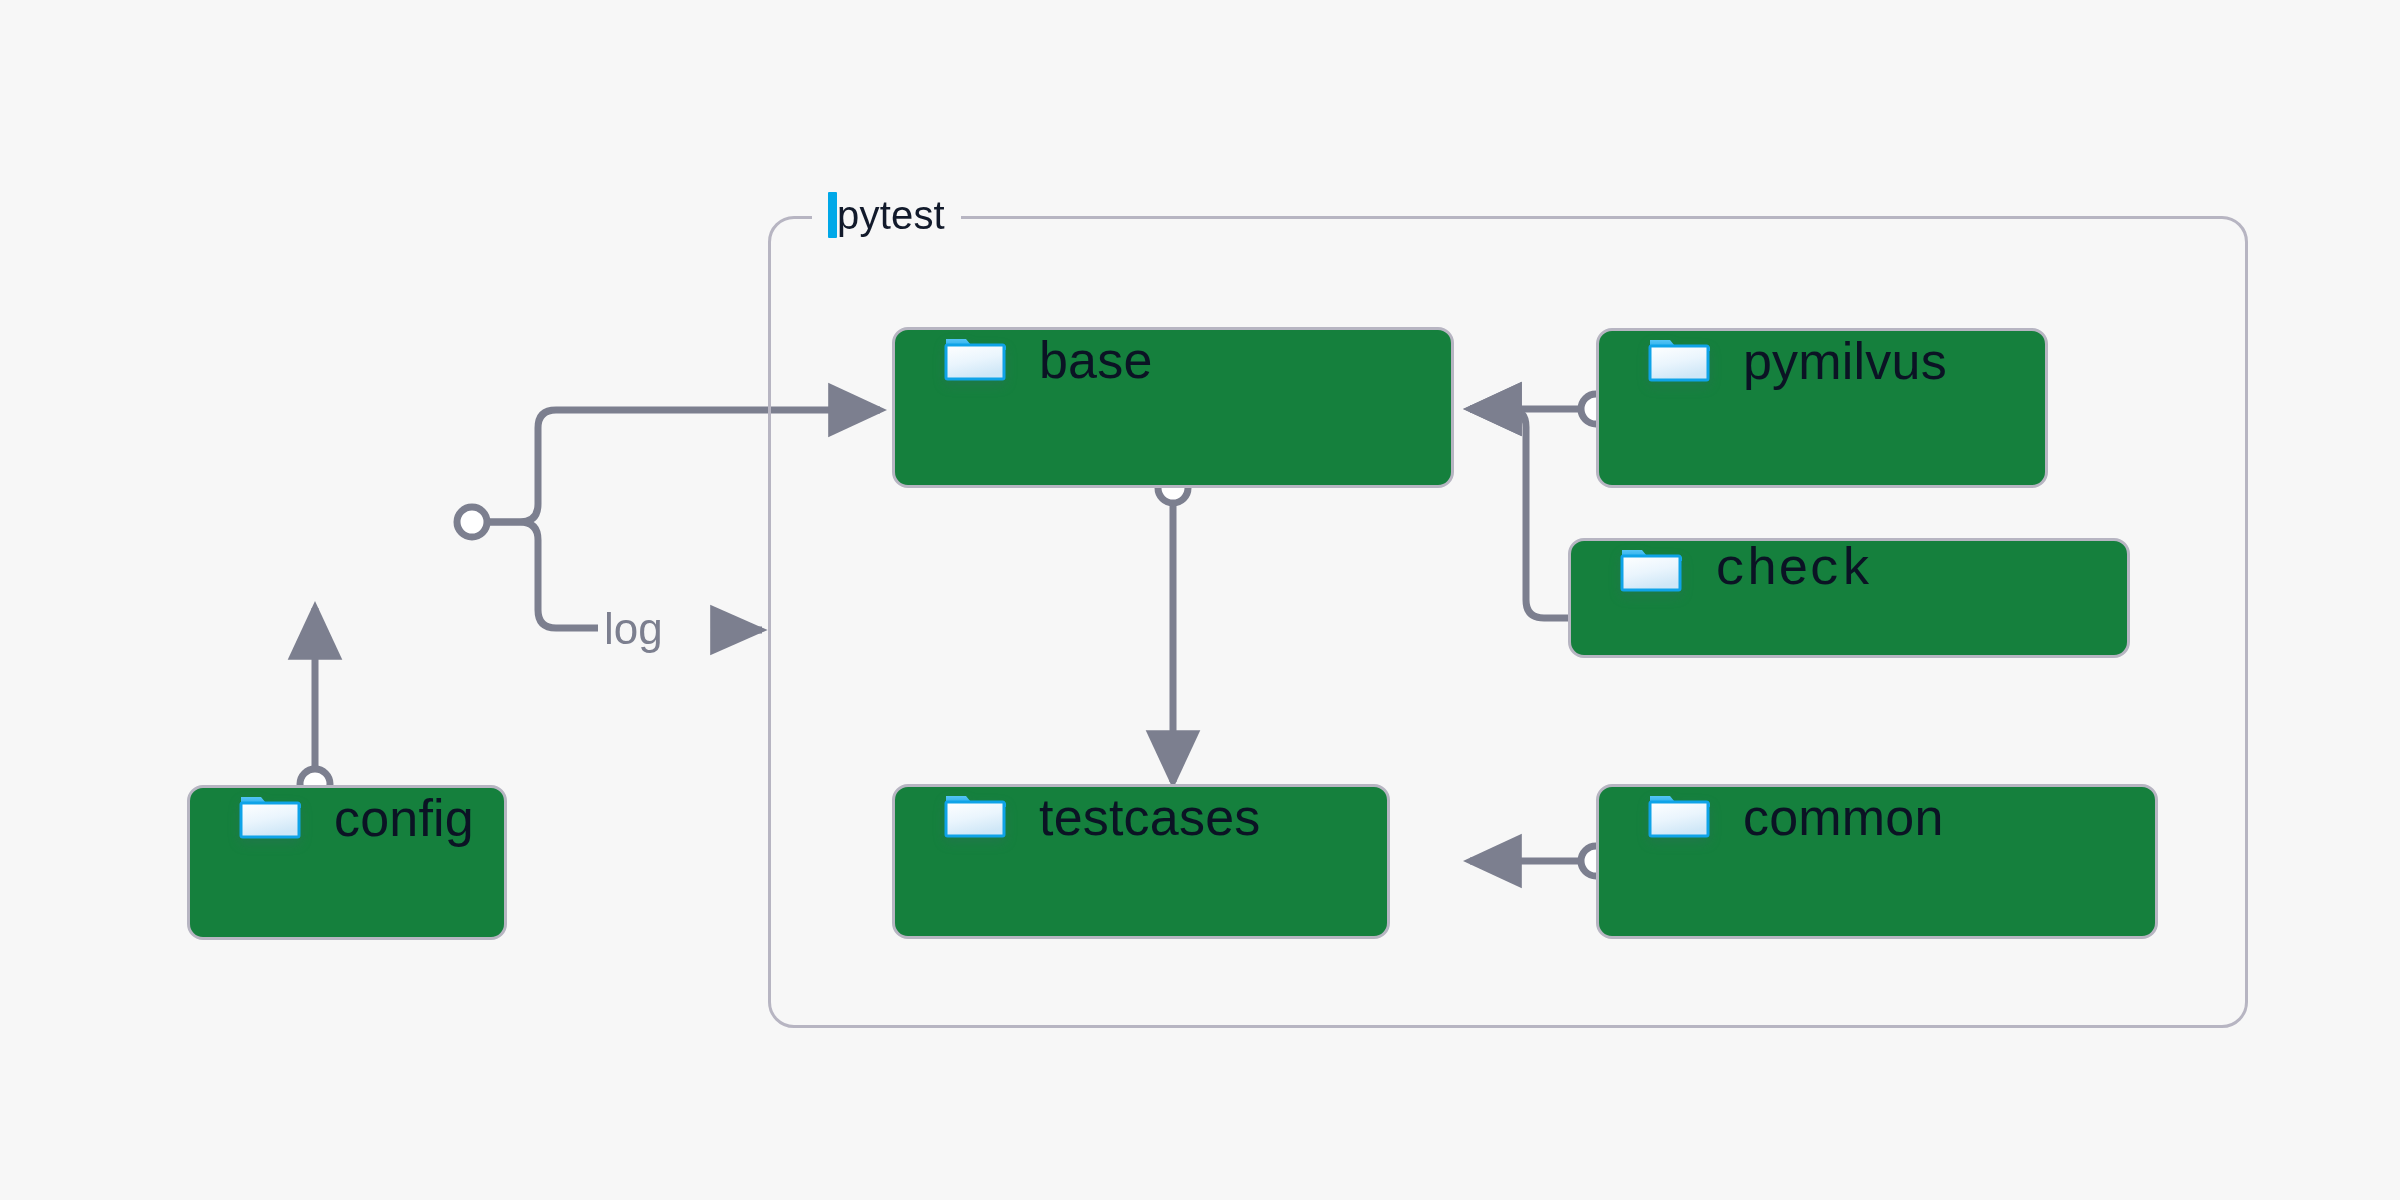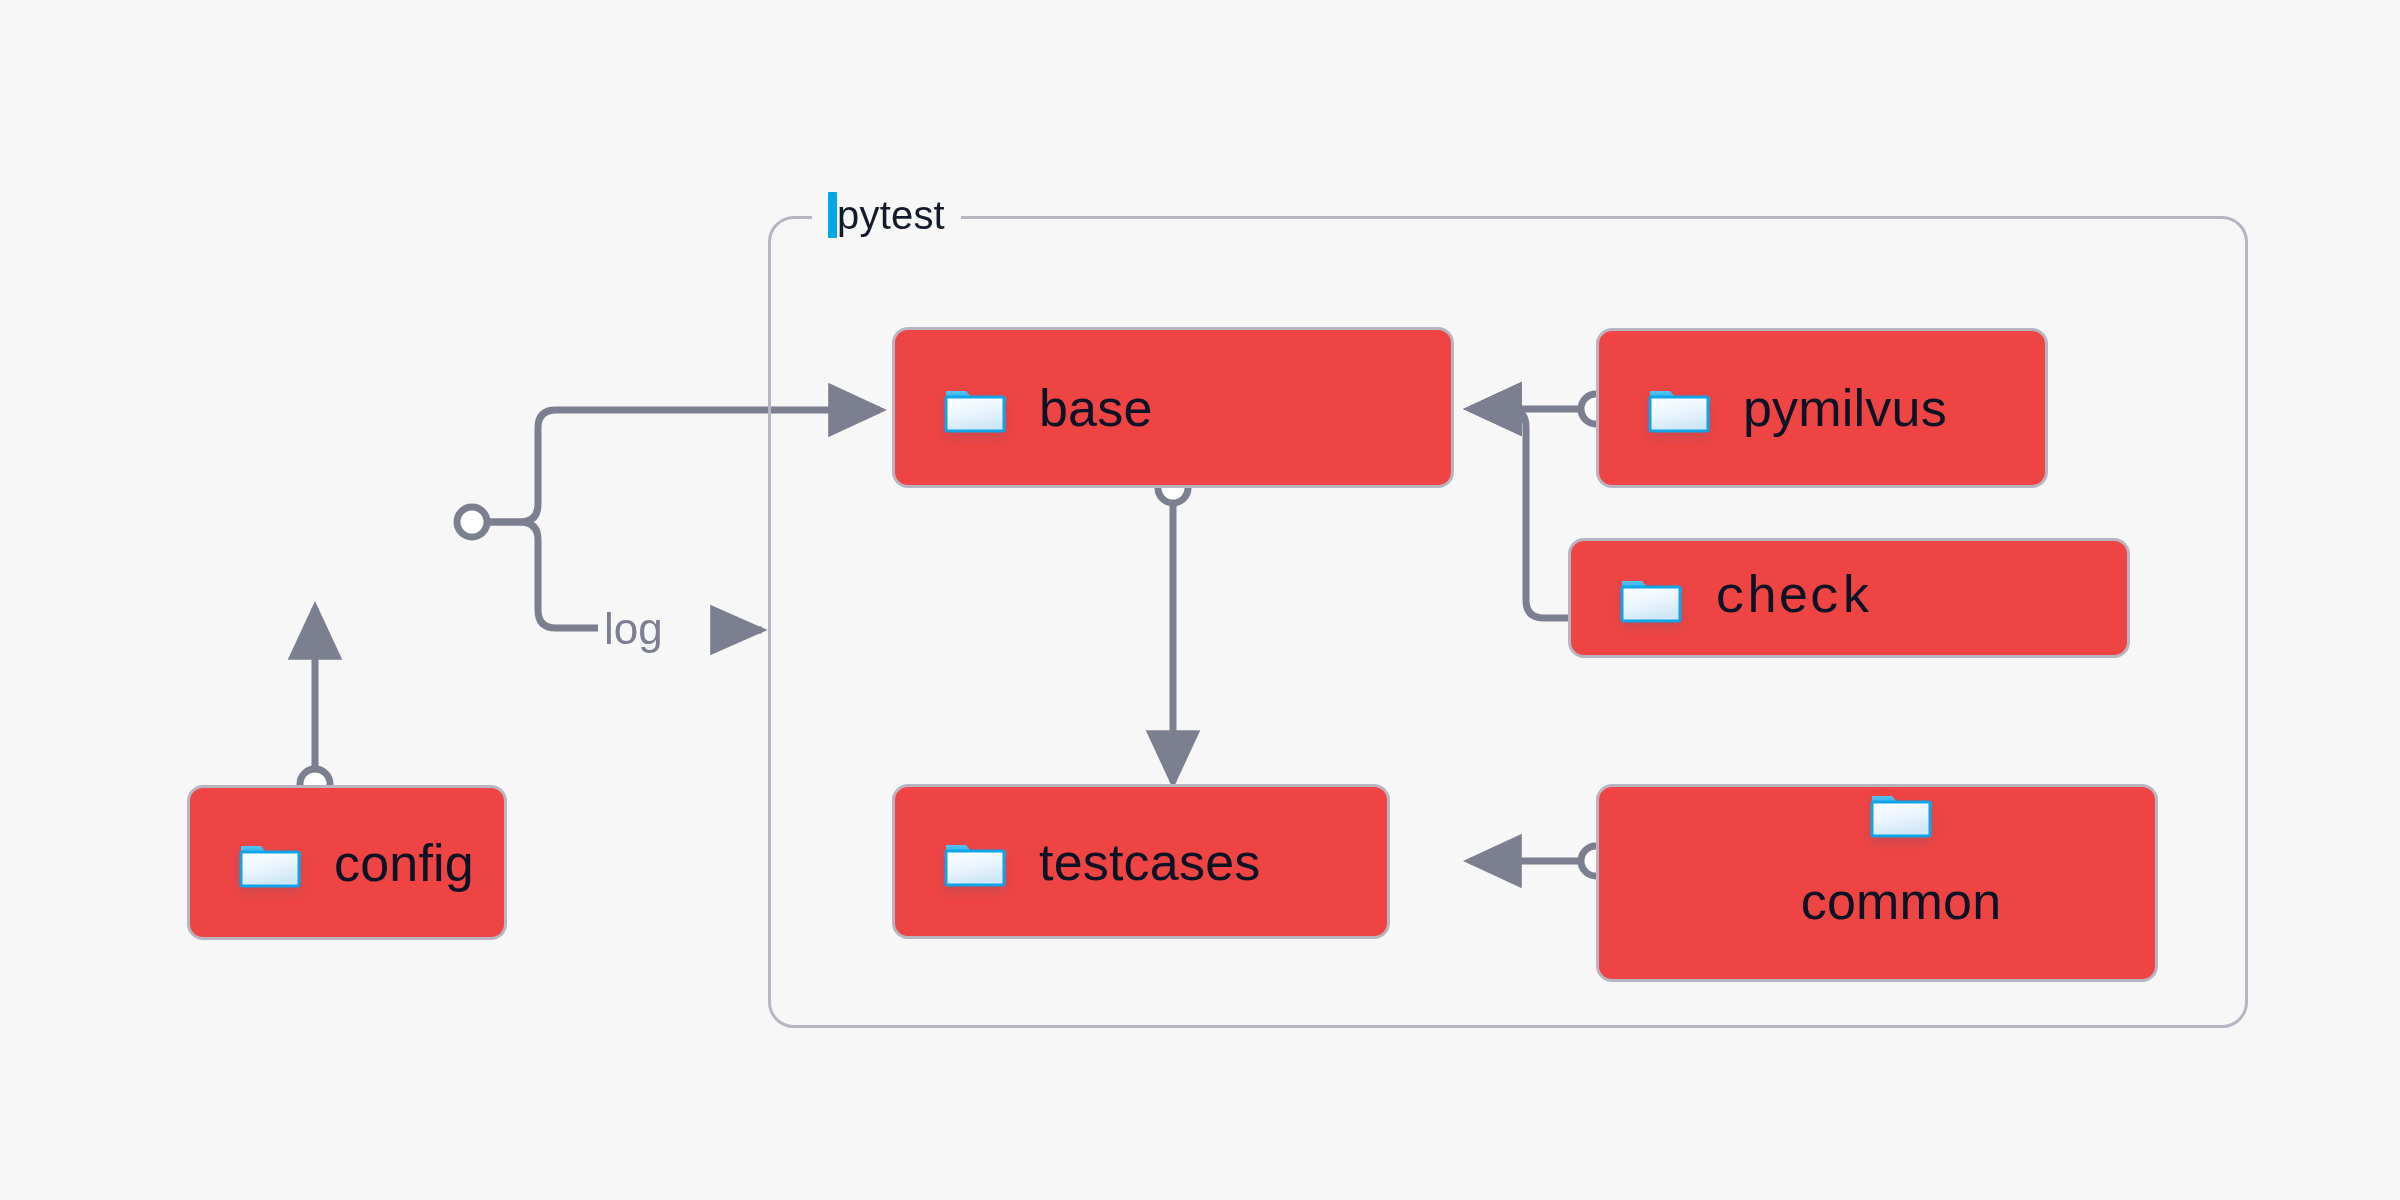--- a/index.html
+++ b/index.html
@@ -50,25 +50,24 @@
     font-size: 40px;
     color: #121a2b;
     letter-spacing: 0.2px;
     white-space: nowrap;
   }
 
   
   .node {
     position: absolute;
     box-sizing: border-box;
-    background: #ef4444;
+    background: #15803d;
     border: 3px solid #b7b5c2;
     border-radius: 16px;
     display: flex;
-    align-items: center;
     padding-left: 48px;
     gap: 32px;
   }
   .node-label {
     font-size: 52px;
     color: #0b1324;
     letter-spacing: 0.2px;
     white-space: nowrap;
   }
   .folder-icon {
@@ -196,21 +195,21 @@
   </div>
 
   <div class="node" style="left:1568px; top:538px; width:562px; height:120px;font-family:Liberation Mono, monospace;">
     <svg class="folder-icon" viewBox="0 0 64 52">
       <path d="M3 9 h20 l5 6 h33 a2 2 0 0 1 2 2 v3 H3 z" fill="url(#folderTabGrad)"></path>
       <rect x="3" y="15" width="58" height="34" rx="1.5" fill="url(#folderGrad)" stroke="#0fa3e8" stroke-width="3"></rect>
     </svg>
     <span class="node-label">check</span>
   </div>
 
-  <div class="node" style="left:1596px; top:784px; width:562px; height:198px;flex-direction:column;">
+  <div class="node" style="left:1596px; top:784px; width:562px; height:155px;">
     <svg class="folder-icon" viewBox="0 0 64 52">
       <path d="M3 9 h20 l5 6 h33 a2 2 0 0 1 2 2 v3 H3 z" fill="url(#folderTabGrad)"></path>
       <rect x="3" y="15" width="58" height="34" rx="1.5" fill="url(#folderGrad)" stroke="#0fa3e8" stroke-width="3"></rect>
     </svg>
     <span class="node-label">common</span>
   </div>
 
   <div class="edge-label" style="left:604px; top:604px;">log</div>
 
 </div>

